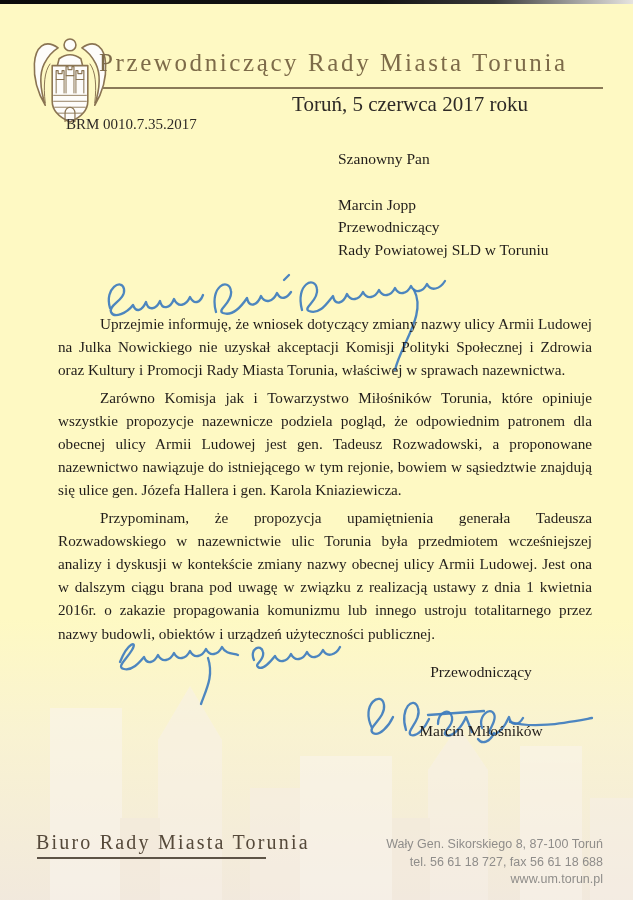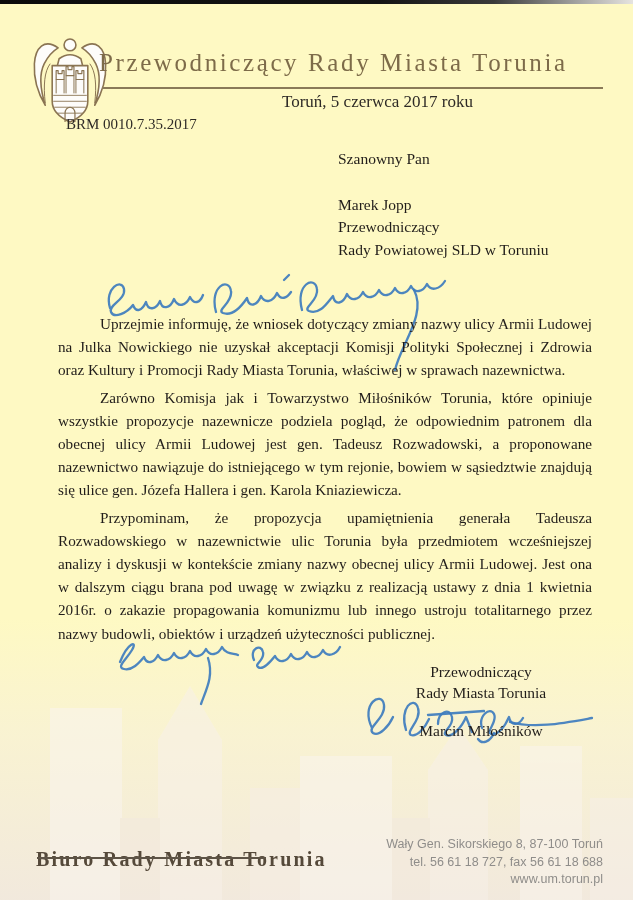--- a/index.html
+++ b/index.html
@@ -22,21 +22,21 @@
   }
   .watermark svg { position:absolute; inset:0; }
 
   
   .coat { position:absolute; left:28px; top:34px; width:84px; height:94px; }
   .lh-title {
     position:absolute; left:99px; top:49px; white-space:nowrap;
     font-size:25px; letter-spacing:2.6px; color:#7d6b49; font-weight:500;
   }
   .lh-rule { position:absolute; left:102px; top:87px; width:501px; height:2px; background:#8a7a58; }
-  .lh-date { position:absolute; left:282px; top:92px; width:240px; text-align:left; font-size:17px; color:#2e2a26; }
+  .lh-date { position:absolute; left:290px; top:92px; width:240px; text-align:center; font-size:21px; color:#2e2a26; }
   .lh-ref  { position:absolute; left:66px; top:116px; font-size:15px; color:#2e2a26; }
 
   
   .recipient { position:absolute; left:338px; top:148px; font-size:15.5px; line-height:22.5px; }
   .recipient .salutation { margin-bottom:23px; }
 
   
   .body-text {
     position:absolute; left:54px; top:308px; width:542px;
     font-size:15.2px; line-height:23.2px; text-align:justify;
@@ -47,22 +47,22 @@
   .hw { position:absolute; pointer-events:none; }
   .hw svg { overflow:visible; display:block; }
   .hw path { fill:none; stroke:#3e7cbe; stroke-width:2.3; stroke-linecap:round; stroke-linejoin:round; opacity:.92; }
 
   
   .sign-role { position:absolute; left:350px; top:661px; width:262px; text-align:center; font-size:15.5px; line-height:21px; }
   .sign-name { position:absolute; left:350px; top:722px; width:262px; text-align:center; font-size:15.5px; }
 
   
   .footer-office {
-    position:absolute; left:36px; top:848px; white-space:nowrap;
-    font-size:20px; letter-spacing:2.2px; color:#55493a; font-weight:700;
+    position:absolute; left:36px; top:831px; white-space:nowrap;
+    font-size:20px; letter-spacing:2.2px; color:#55493a; font-weight:400;
   }
   .footer-office-rule { position:absolute; left:37px; top:857px; width:229px; height:2px; background:#5d5346; }
   .contact {
     position:absolute; left:303px; top:836px; width:300px; text-align:right;
     font-family:"Liberation Sans", sans-serif; font-size:12.5px; line-height:17.5px; color:#8f8d8a;
   }
 </style>
 </head>
 <body>
 
@@ -111,21 +111,21 @@
     </g>
   </svg>
 
   <div class="lh-title">Przewodniczący Rady Miasta Torunia</div>
   <div class="lh-rule"></div>
   <div class="lh-date">Toruń, 5 czerwca 2017 roku</div>
   <div class="lh-ref">BRM 0010.7.35.2017</div>
 
   <div class="recipient">
     <div class="salutation">Szanowny Pan</div>
-    <div>Marek Jopp</div>
+    <div>Marcin Jopp</div>
     <div>Przewodniczący</div>
     <div>Rady Powiatowej SLD w Toruniu</div>
   </div>
 
   <div class="hw" style="left:96px; top:266px;" title="Szanowny Panie Przewodniczący">
     <svg width="370" height="110" viewBox="0 0 370 110">
       <path d="M14,42 C8,22 26,12 28,23 C30,34 12,39 15,46 C18,53 31,47 37,39 C40,47 46,45 50,36 C52,45 60,44 64,35 C66,44 74,43 78,33 C82,42 90,40 94,31 C98,39 104,37 107,29"></path>
       <path d="M120,46 C113,20 133,11 135,25 C137,37 120,44 127,47 C138,51 147,38 151,32 C153,42 161,40 165,30 C169,38 177,36 181,27 C185,35 191,32 195,26"></path>
       <path d="M188,14 l5,-5"></path>
       <path d="M206,44 C199,18 219,9 221,23 C223,35 206,42 213,45 C224,49 231,37 237,30 C239,40 247,38 251,28 C255,36 263,34 267,26 C271,34 279,32 283,24 C287,32 295,30 299,22 C303,30 311,28 315,20 C319,28 327,26 331,18 C335,26 344,23 349,15"></path>
@@ -142,21 +142,20 @@
   <div class="hw" style="left:108px; top:630px;" title="Z wyrazami szacunku">
     <svg width="250" height="90" viewBox="0 0 250 90">
       <path d="M12,32 C20,12 30,10 24,20 C18,30 8,37 16,39 C24,41 31,33 36,27 C39,35 46,33 50,25 C54,33 62,31 66,23 C70,31 78,29 82,21 C86,29 94,27 98,19 C102,27 110,25 114,17 C118,25 126,23 130,25"></path>
       <path d="M100,28 C106,46 98,60 93,74"></path>
       <path d="M146,30 C141,19 153,13 155,22 C157,30 146,34 150,37 C155,41 163,31 167,26 C171,34 179,32 183,24 C187,32 195,30 199,22 C203,30 211,28 215,20 C219,28 228,25 232,17"></path>
     </svg>
   </div>
 
   <div class="sign-role">
     <div>Przewodniczący</div>
-    <div>Rady Miasta Torunia</div>
   </div>
 
   <div class="hw" style="left:352px; top:688px;" title="Marcin Czyżniewski">
     <svg width="250" height="55" viewBox="0 0 250 55">
       <path d="M20,40 C8,16 30,2 32,17 C34,30 14,40 21,45 C27,49 37,38 41,29"></path>
       <path d="M54,42 C47,20 62,7 66,20 C70,32 53,44 59,47 C65,49 73,40 77,31"></path>
       <path d="M86,36 C86,24 98,19 100,29 C102,39 89,44 94,47 C100,50 110,39 114,29 L120,44"></path>
       <path d="M76,27 L132,23"></path>
       <path d="M130,40 C126,28 138,18 142,26 C146,34 133,44 139,46 C145,48 153,39 157,29 C159,39 167,37 171,30"></path>
       <path d="M158,34 C182,41 212,35 240,30"></path>

